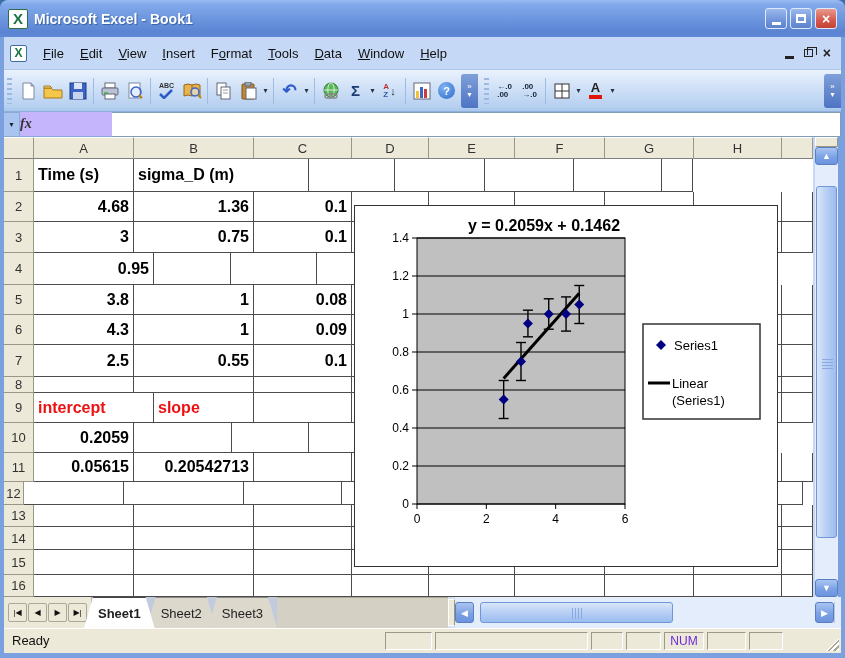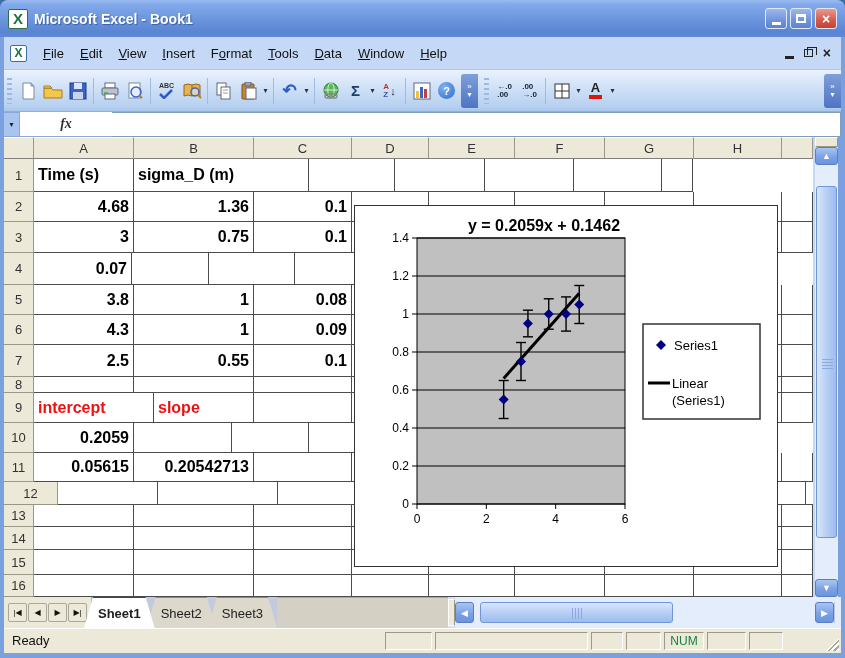--- a/index.html
+++ b/index.html
@@ -50,21 +50,21 @@
   .sortaz .arrow{font-size:11px;color:#123;}
   .decicon{display:flex;flex-direction:column;font-size:8px;line-height:8px;font-weight:bold;color:#123;}
   .helpbtn{width:17px;height:17px;border-radius:50%;background:radial-gradient(circle at 35% 30%,#7fb2f4,#2d6cc8);
     color:#fff;font-weight:bold;font-size:11px;display:flex;align-items:center;justify-content:center;}
   .fontcolor{display:flex;flex-direction:column;align-items:center;line-height:12px;}
   .fontcolor .bar{width:13px;height:4px;background:#e01408;margin-top:1px;}
   
   .formulabar{position:absolute;left:4px;top:112px;width:837px;height:25px;background:#c5d9f6;display:flex;align-items:stretch;}
   .namebox{width:126px;background:#fff;border:1px solid #7f9db9;font-size:13px;display:flex;align-items:center;justify-content:center;}
   .nb-dd{width:16px;background:#a9c4ee;display:flex;align-items:center;justify-content:center;font-size:8px;color:#123;border:1px solid #8aa8d8;border-left:none;}
-  .fx-zone{width:92px;background:#ffffff;display:flex;align-items:center;justify-content:center;border-bottom:1px solid #8aa8d8;}
+  .fx-zone{width:92px;background:#c4b5fd;display:flex;align-items:center;border-bottom:1px solid #8aa8d8;}
   .fx{font-family:"Liberation Serif",serif;font-style:italic;font-weight:bold;font-size:14px;color:#333;}
   .formula-input{flex:1;background:#fff;border:1px solid #7f9db9;border-left:none;}
   
   .colheaders{position:absolute;left:4px;top:137px;width:809px;height:22px;display:flex;}
   .hcell{background:#ece9d8;border-right:1px solid #9b9784;border-bottom:1px solid #808080;border-top:1px solid #fff;
     font-size:13px;color:#333;display:flex;align-items:center;justify-content:center;flex:none;}
   .gridbody{position:absolute;left:4px;top:159px;width:809px;height:438px;background:#fff;overflow:hidden;}
   .grow{display:flex;}
   .rhead{background:#ece9d8;border-right:1px solid #9b9784;border-bottom:1px solid #9b9784;
     font-size:13px;color:#333;display:flex;align-items:center;justify-content:center;flex:none;}
@@ -104,21 +104,21 @@
   .htrack{flex:1;position:relative;height:21px;}
   .hthumb{position:absolute;left:6px;top:0;width:193px;height:21px;border-radius:3px;border:1px solid #7195d5;
     background:linear-gradient(180deg,#d9e6fa,#b7cff4 50%,#9cbdf0);}
   .hthumb .grips{position:absolute;left:91px;top:5px;width:12px;height:11px;
     background:repeating-linear-gradient(90deg,#89a9e0 0 1px,transparent 1px 3px);}
   .hend{width:7px;height:21px;background:#e4edfb;border-left:1px solid #b8c6e4;}
   
   .statusbar{position:absolute;left:4px;top:628px;width:837px;height:25px;background:#ece9d8;border-top:1px solid #fff;}
   .ready{position:absolute;left:8px;top:4px;font-size:13px;color:#111;}
   .seg{position:absolute;top:3px;height:18px;border:1px solid;border-color:#9d9888 #fff #fff #9d9888;
-    font-size:12px;color:#15803d;display:flex;align-items:center;justify-content:center;}
+    font-size:12px;color:#6d28d9;display:flex;align-items:center;justify-content:center;}
   .gripcorner{position:absolute;right:2px;bottom:2px;width:13px;height:13px;
     background:repeating-linear-gradient(135deg,#fff 0 2px,#aca899 2px 4px);
     clip-path:polygon(100% 0,100% 100%,0 100%);}
   .borderfill{position:absolute;left:0;top:653px;width:845px;height:5px;background:#7ba0e0;}
   .sidefill-l{position:absolute;left:0;top:37px;width:4px;height:621px;background:#7ba0e0;}
   .sidefill-r{position:absolute;left:841px;top:37px;width:4px;height:621px;background:#7ba0e0;}
   .gap-strip{position:absolute;left:813px;top:137px;width:2px;height:460px;background:#c5d9f6;}
 </style>
 </head>
 <body>
@@ -380,21 +380,21 @@
         <div class="cell num" style="width: 98px;">0.1</div>
         <div class="cell" style="width: 77px;"></div>
         <div class="cell" style="width: 86px;"></div>
         <div class="cell" style="width: 90px;"></div>
         <div class="cell" style="width: 89px;"></div>
         <div class="cell" style="width: 88px;"></div>
         <div class="cell" style="width: 31px;"></div>
       </div>
       <div class="grow" style="height: 32px;">
         <div class="rhead" style="width: 30px;">4</div>
-        <div class="cell num" style="width: 98px;">0.07</div>
+        <div class="cell num" style="width: 120px;">0.95</div>
         <div class="cell" style="width: 77px;"></div>
         <div class="cell" style="width: 86px;"></div>
         <div class="cell" style="width: 90px;"></div>
         <div class="cell" style="width: 89px;"></div>
         <div class="cell" style="width: 88px;"></div>
         <div class="cell" style="width: 31px;"></div>
       </div>
       <div class="grow" style="height: 30px;">
         <div class="rhead" style="width: 30px;">5</div>
         <div class="cell num" style="width: 100px;">3.8</div>
@@ -472,21 +472,21 @@
         <div class="cell num" style="width: 120px;">0.20542713</div>
         <div class="cell" style="width: 98px;"></div>
         <div class="cell" style="width: 77px;"></div>
         <div class="cell" style="width: 86px;"></div>
         <div class="cell" style="width: 90px;"></div>
         <div class="cell" style="width: 89px;"></div>
         <div class="cell" style="width: 88px;"></div>
         <div class="cell" style="width: 31px;"></div>
       </div>
       <div class="grow" style="height: 23px;">
-        <div class="rhead" style="width: 54px;">12</div>
+        <div class="rhead" style="width: 20px;">12</div>
         <div class="cell" style="width: 100px;"></div>
         <div class="cell" style="width: 120px;"></div>
         <div class="cell" style="width: 98px;"></div>
         <div class="cell" style="width: 77px;"></div>
         <div class="cell" style="width: 86px;"></div>
         <div class="cell" style="width: 90px;"></div>
         <div class="cell" style="width: 89px;"></div>
         <div class="cell" style="width: 88px;"></div>
         <div class="cell" style="width: 31px;"></div>
       </div>

